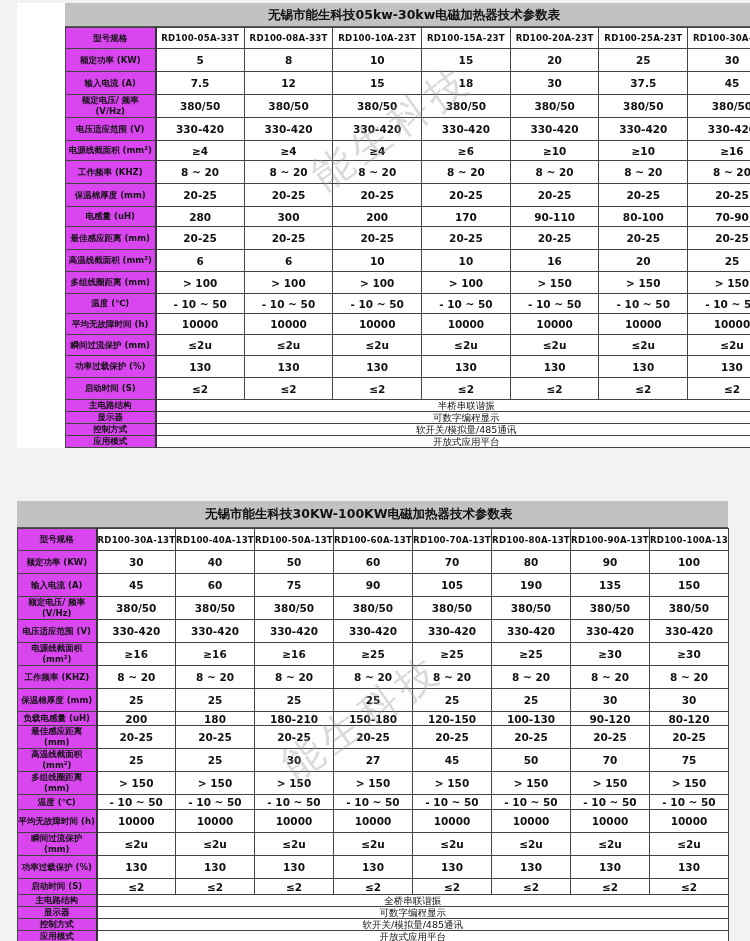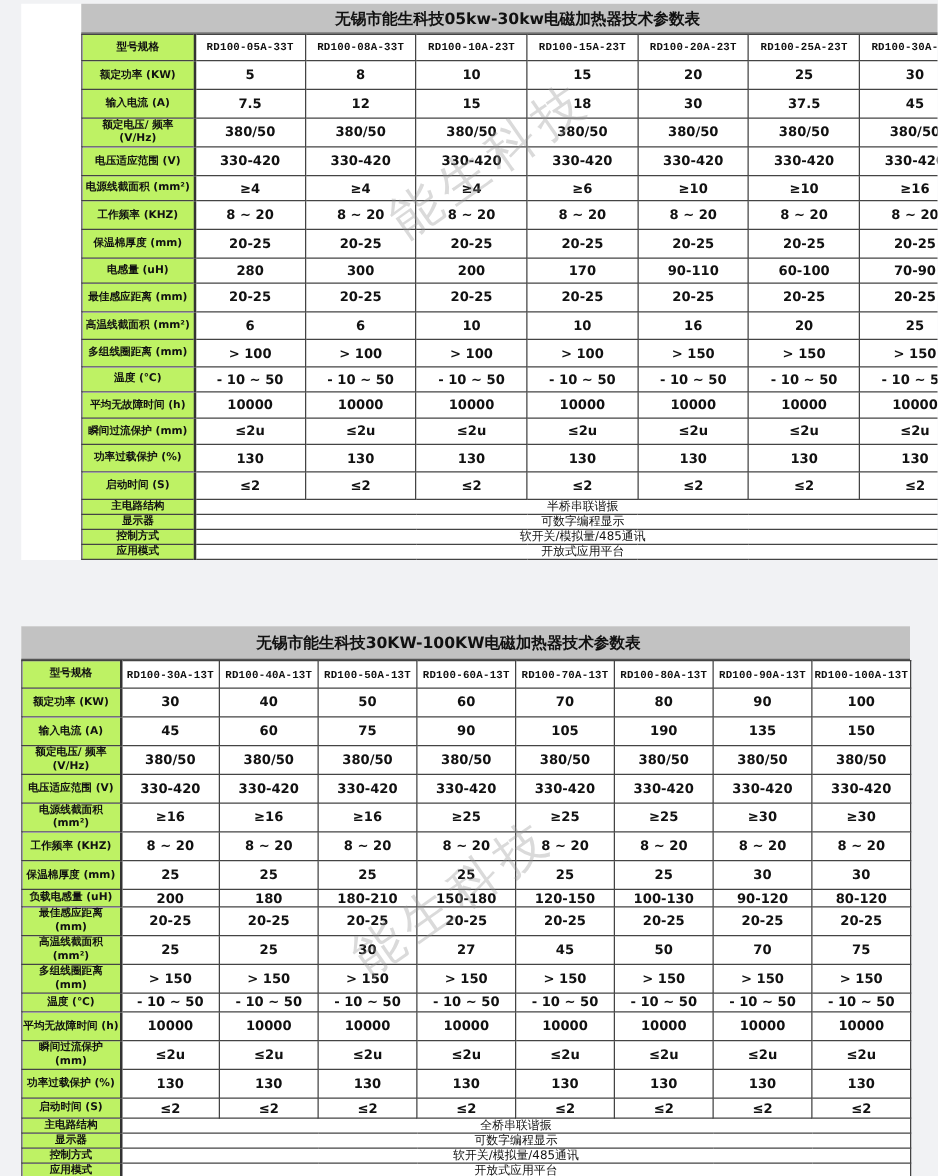--- a/index.html
+++ b/index.html
@@ -13,24 +13,24 @@
     border-bottom: 1px solid #555; position: relative;
   }
   .title-bar .t1 { position: absolute; left: 203px; }
   .title-bar .t2 { position: absolute; left: 188px; }
   table { border-collapse: collapse; table-layout: fixed; }
   td {
     border: 1px solid #444; text-align: center; vertical-align: middle; padding: 0;
     font-size: 10.5px; font-weight: bold; overflow: hidden; white-space: nowrap;
   }
   td.lab {
-    background: #bef264; font-size: 8.5px; line-height: 11px; white-space: normal;
+    background: #d946ef; font-size: 8.5px; line-height: 11px; white-space: normal;
     border-right: 2px solid #333;
   }
-  td.hdr { font-size: 8.6px; letter-spacing: 0.2px; font-family: Liberation Mono, monospace; }
+  td.hdr { font-size: 8.6px; letter-spacing: 0.2px; }
   td.val { background: #fff; }
   td.span { text-align: center; font-size: 9.5px; font-weight: normal; line-height: 10px; }
   .watermark {
     position: absolute; color: rgba(150,150,150,0.35); font-size: 40px; transform: rotate(-35deg);
     pointer-events: none; letter-spacing: 6px; font-weight: normal;
   }
 </style>
 </head>
 <body>
 
@@ -124,21 +124,21 @@
           <td class="val">20-25</td>
           <td class="val">20-25</td>
         </tr>
         <tr style="height: 20px;">
           <td class="lab">电感量 (uH)</td>
           <td class="val">280</td>
           <td class="val">300</td>
           <td class="val">200</td>
           <td class="val">170</td>
           <td class="val">90-110</td>
-          <td class="val">60-100</td>
+          <td class="val">80-100</td>
           <td class="val">70-90</td>
         </tr>
         <tr style="height: 23px;">
           <td class="lab">最佳感应距离 (mm)</td>
           <td class="val">20-25</td>
           <td class="val">20-25</td>
           <td class="val">20-25</td>
           <td class="val">20-25</td>
           <td class="val">20-25</td>
           <td class="val">20-25</td>

